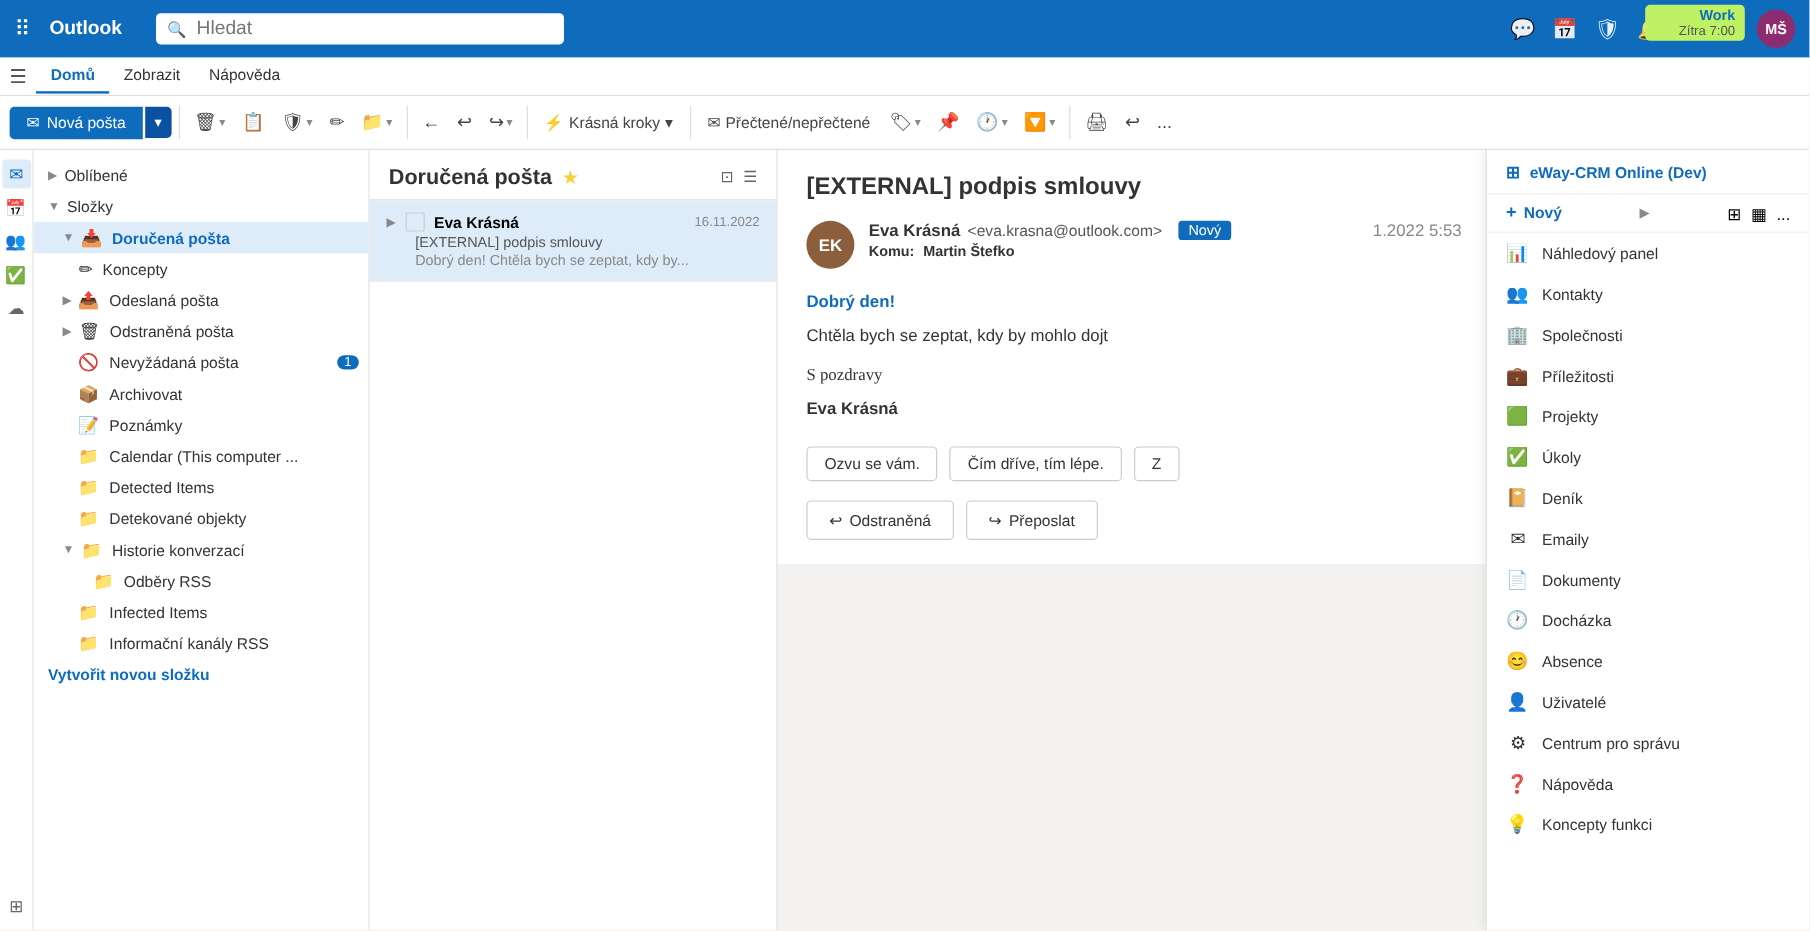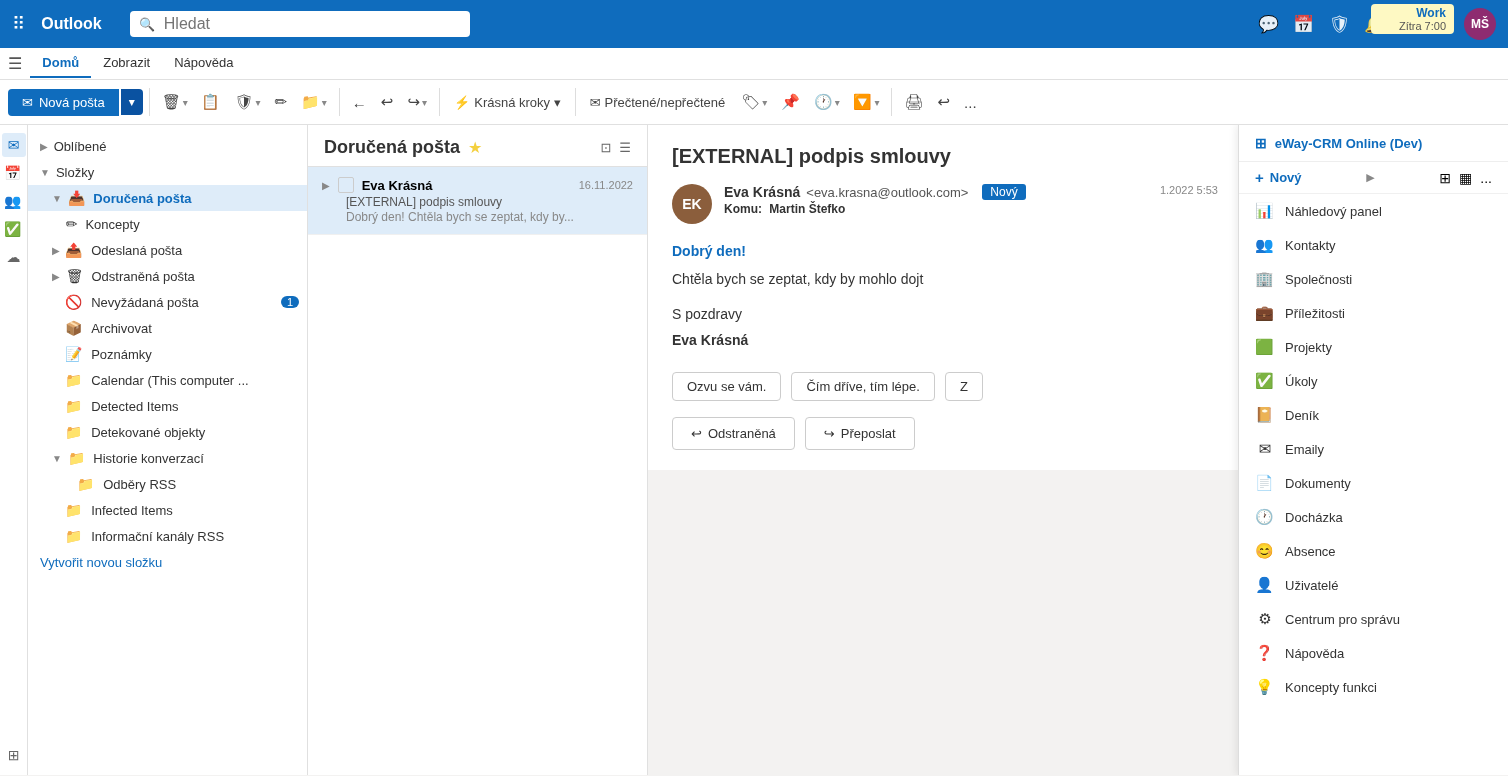--- a/index.html
+++ b/index.html
@@ -41,21 +41,21 @@
     .top-bar-right .icon-btn { cursor: pointer; font-size: 17px; color: white; opacity: 0.9; }
     .avatar {
       width: 32px; height: 32px; border-radius: 50%; background: #8e2c70;
       color: white; font-size: 12px; font-weight: 700;
       display: flex; align-items: center; justify-content: center;
     }
 
     
     .work-badge {
       position: absolute; top: 4px; right: 54px;
-      background: #fef9c3; color: #333; border-radius: 4px;
+      background: #bef264; color: #333; border-radius: 4px;
       padding: 2px 8px; font-size: 11px; text-align: right;
     }
     .work-badge .work-title { font-weight: 600; color: #0f6cbd; font-size: 12px; }
     .work-badge .work-time { font-size: 11px; color: #555; margin-left: 20px; }
 
     
     .ribbon-bar {
       background: white;
       border-bottom: 1px solid #e0e0e0;
       display: flex;
@@ -166,21 +166,21 @@
     }
     .sidebar-item.active { background: #deecf9; color: #0f6cbd; font-weight: 600; }
     .sidebar-item .expand { font-size: 10px; color: #888; margin-right: 2px; }
     .sidebar-item .folder-icon { font-size: 14px; margin-right: 4px; }
     .sidebar-item .badge {
       margin-left: auto; background: #0f6cbd; color: white;
       border-radius: 10px; padding: 0 6px; font-size: 11px; min-width: 18px; text-align: center;
     }
     .sidebar-item.indent1 { padding-left: 24px; }
     .sidebar-item.indent2 { padding-left: 36px; }
-    .sidebar-create { padding: 6px 12px; color: #0f6cbd; cursor: pointer; font-size: 13px; }
+    .sidebar-create { padding: 6px 12px; color: #0f6cbd; cursor: pointer; font-size: 13px; font-weight: bold; }
 
     
     .mail-list {
       width: 340px;
       background: white;
       border-right: 1px solid #e0e0e0;
       display: flex;
       flex-direction: column;
     }
     .mail-list-header {
@@ -223,29 +223,29 @@
     .email-header { display: flex; align-items: flex-start; gap: 12px; margin-bottom: 16px; }
     .sender-avatar {
       width: 40px; height: 40px; border-radius: 50%;
       background: #8b5e3c; color: white; font-size: 14px; font-weight: 700;
       display: flex; align-items: center; justify-content: center; flex-shrink: 0;
     }
     .email-meta { flex: 1; }
     .email-from { font-weight: 600; font-size: 14px; color: #333; }
     .email-to { font-size: 12px; color: #666; margin-top: 2px; }
     .email-to span { font-weight: 600; color: #333; }
-    .email-time-badge { font-size: 11px; color: #888; }
+    .email-time-badge { font-size: 14px; color: #888; }
     .email-new-badge {
       background: #0f6cbd; color: white; border-radius: 3px;
       padding: 1px 8px; font-size: 12px; margin-left: 8px;
     }
     .email-body { font-size: 14px; color: #333; line-height: 1.6; margin-bottom: 20px; }
     .email-body .greeting { font-weight: 600; color: #0f6cbd; }
     .email-body .body-text { margin-top: 6px; }
-    .email-body .regards { margin-top: 12px; }
+    .email-body .regards { margin-top: 12px; font-family: Liberation Serif, serif; }
     .email-body .signature { font-weight: 600; margin-top: 4px; }
     .email-actions { display: flex; gap: 10px; margin-bottom: 16px; }
     .email-action-btn {
       border: 1px solid #ccc; background: white; padding: 6px 14px;
       border-radius: 4px; cursor: pointer; font-size: 13px; color: #333;
       display: flex; align-items: center; gap: 6px;
     }
     .email-reply-bar {
       display: flex; gap: 10px; margin-top: 8px;
     }

